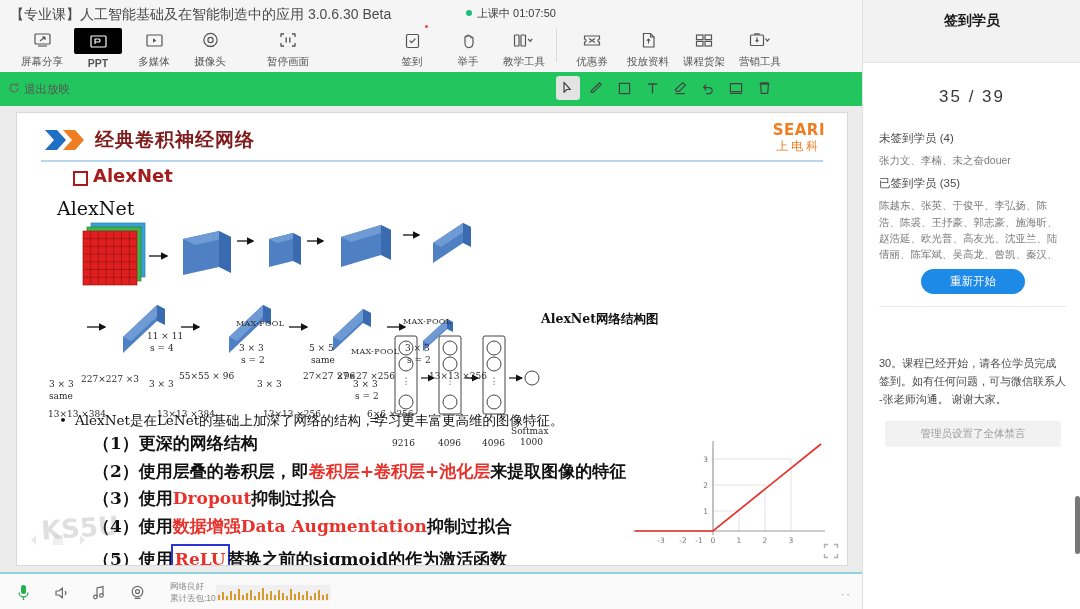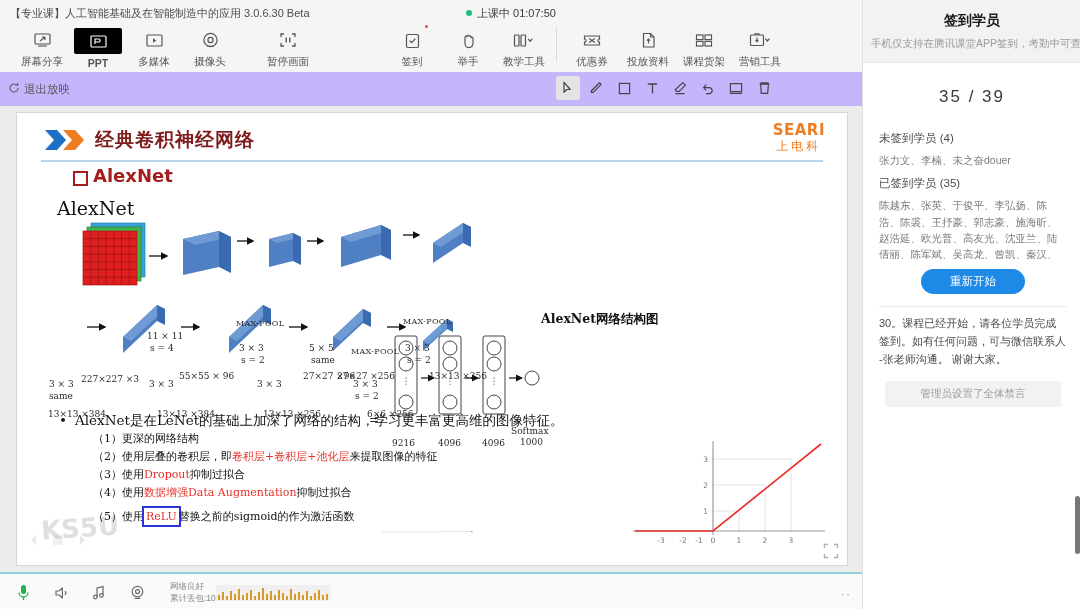--- a/index.html
+++ b/index.html
@@ -6,39 +6,39 @@
   body{
     width:1080px;height:609px;overflow:hidden;
     background:#f2f2f2;
     font-family:"Liberation Sans","DejaVu Sans",sans-serif;
     -webkit-font-smoothing:antialiased;
   }
   .app{position:relative;width:1080px;height:609px;background:#f4f4f4;}
 
   
   .topbar{position:absolute;left:0;top:0;width:862px;height:72px;background:#f5f5f5;}
-  .title{position:absolute;left:10px;top:6px;font-size:11px;color:#4c4c4c;white-space:nowrap;}
+  .title{position:absolute;left:10px;top:6px;font-size:14px;color:#4c4c4c;white-space:nowrap;}
   .livestat{position:absolute;left:466px;top:6px;font-size:11px;color:#3a3a3a;white-space:nowrap;}
   .livedot{display:inline-block;width:6px;height:6px;border-radius:50%;background:#18c07a;margin-right:5px;vertical-align:1px;}
 
   .toolrow{position:absolute;left:0;top:24px;width:862px;height:48px;}
   .toolgrp{position:absolute;top:0;display:flex;align-items:flex-start;}
   .tbtn{width:56px;display:flex;flex-direction:column;align-items:center;justify-content:flex-start;
         padding-top:4px;cursor:pointer;}
   .tbtn .ic{width:30px;height:24px;display:flex;align-items:center;justify-content:center;color:#555;}
   .tbtn .lb{font-size:10.5px;color:#555;margin-top:3px;white-space:nowrap;}
   .tbtn.pptwrap{width:56px;}
   .pptbox{background:#000;width:48px;height:26px;border-radius:2px;display:flex;align-items:center;justify-content:center;}
   .pptbox svg{color:#fff;}
   .tlabel-strong{font-size:11px;color:#222;font-weight:bold;}
   .divline{position:absolute;top:4px;width:1px;height:34px;background:#dadada;}
   .reddot{position:absolute;width:3px;height:3px;border-radius:50%;background:#e84a3f;}
 
   
-  .annobar{position:absolute;left:0;top:72px;width:862px;height:34px;background:#c4b5fd;border-bottom:1px solid #4d7c0f;}
+  .annobar{position:absolute;left:0;top:72px;width:862px;height:34px;background:#22c55e;border-bottom:1px solid #4d7c0f;}
   .exitbtn{position:absolute;left:8px;top:8px;display:flex;align-items:center;gap:4px;cursor:pointer;}
   .exitbtn .lb{font-size:11.5px;color:#555;}
   .annotools{position:absolute;left:556px;top:4px;display:flex;align-items:center;gap:4px;}
   .atool{width:24px;height:24px;display:flex;align-items:center;justify-content:center;border-radius:3px;color:#555;cursor:pointer;}
   .atool.sel{background:#e3e3e3;}
 
   
   .stage{position:absolute;left:0;top:106px;width:862px;height:466px;background:#ececec;}
   .slide{position:absolute;left:16px;top:6px;width:830px;height:452px;background:#fff;
          border:1px solid #d8d8d8;overflow:hidden;}
@@ -55,22 +55,22 @@
 
   .netfig{position:absolute;left:34px;top:88px;width:500px;height:180px;}
   .figcap{position:absolute;left:36px;font-size:9px;color:#2a2a2a;font-family:"DejaVu Serif",serif;}
   .alexlabel{position:absolute;left:40px;top:84px;font-size:19px;color:#111;font-family:"DejaVu Serif",serif;}
   .figright{position:absolute;left:524px;top:198px;font-size:12.5px;font-weight:bold;color:#111;
             font-family:"DejaVu Serif",serif;}
 
   .bullets{position:absolute;left:42px;top:297px;width:640px;}
   .b0{font-size:13.5px;color:#111;line-height:1.5;font-family:"DejaVu Serif",serif;}
   .b0 .dot{display:inline-block;width:16px;color:#111;}
-  .bl{font-size:11px;color:#111;line-height:1.62;margin-left:34px;
-      font-family:"DejaVu Serif",serif;font-weight:normal;white-space:nowrap;}
+  .bl{font-size:17px;color:#111;line-height:1.62;margin-left:34px;
+      font-family:"DejaVu Serif",serif;font-weight:bold;white-space:nowrap;}
   .r{color:#e8312a;}
   .relubox{display:inline-block;border:2px solid #2b35d6;padding:0 2px;margin:4px -2px;}
   .arrow-ann{position:absolute;left:176px;top:418px;width:470px;height:2px;}
   .wm{position:absolute;left:24px;top:400px;font-size:26px;color:rgba(110,110,110,.22);
       font-weight:bold;font-family:"DejaVu Sans",sans-serif;transform:rotate(-4deg);}
 
   .relu{position:absolute;left:608px;top:320px;width:206px;height:122px;}
 
   .slidefoot{position:absolute;left:10px;top:420px;display:flex;gap:10px;opacity:.22;}
   .fsbtn{position:absolute;right:8px;bottom:6px;width:16px;height:16px;cursor:pointer;opacity:.5;}
@@ -87,21 +87,21 @@
   .namesblk{padding:6px 14px 0 16px;}
   .nsec{font-size:11.5px;color:#4a4a4a;margin-top:8px;}
   .nlist{font-size:10.5px;color:#7c7c7c;line-height:1.55;margin-top:6px;
          overflow:hidden;max-height:62px;}
   .restart{display:block;margin:10px auto 0 auto;width:104px;height:25px;border:none;border-radius:13px;
            background:#1e8ae8;color:#fff;font-size:11.5px;cursor:pointer;
            font-family:"Liberation Sans",sans-serif;}
   .rdivider{height:1px;background:#ececec;margin-top:12px;}
 
   .chat{padding:8px 14px 0 16px;}
-  .msg{font-size:11px;color:#4a4a4a;line-height:1.62;}
+  .msg{font-size:11px;color:#4a4a4a;line-height:1.62;margin-top:40px;}
   .sysmsg{margin:12px 6px 0 6px;background:#f2f2f2;color:#9a9a9a;font-size:10.5px;
           text-align:center;padding:6px 2px;border-radius:2px;}
   .scrollthumb{position:absolute;right:1px;top:496px;width:5px;height:58px;border-radius:3px;background:#4a4a4a;opacity:.75;}
 
   
   .botbar{position:absolute;left:0;top:572px;width:862px;height:37px;background:#fafafa;border-top:2px solid #8fd4dc;}
   .botinner{display:flex;align-items:center;height:37px;padding-left:14px;gap:20px;}
   .bico{width:18px;height:18px;display:flex;align-items:center;justify-content:center;color:#6a6a6a;cursor:pointer;}
   .netblk{display:flex;align-items:center;margin-left:4px;}
   .nettxt{font-size:8.5px;color:#8a8a8a;line-height:1.35;}
@@ -613,21 +613,20 @@
           <i style="left:110px;height:6px"></i>
         </div>
       </div>
     </div>
     <div class="botright">··</div>
   </div>
 
   <div class="rpanel">
     <div class="rhead">
       <div class="h1">签到学员</div>
-      <div class="h2">手机仅支持在腾讯课堂APP签到，考勤中可查</div>
     </div>
     <div class="counter">35 / 39</div>
 
     <div class="namesblk">
       <div class="nsec">
         <span>未签到学员</span>
         <span>(4)</span>
       </div>
       <div class="nlist" style="max-height:18px;">张力文、李楠、未之奋douer</div>
       <div class="nsec">

